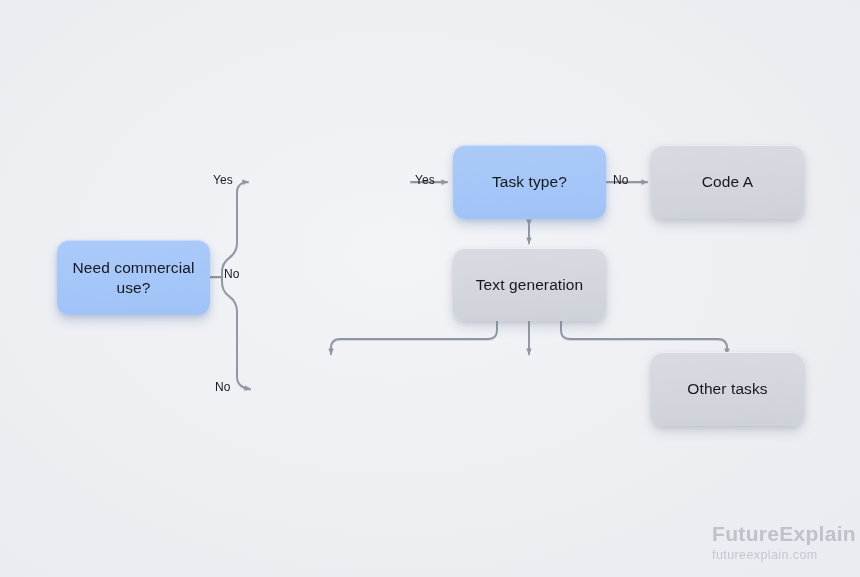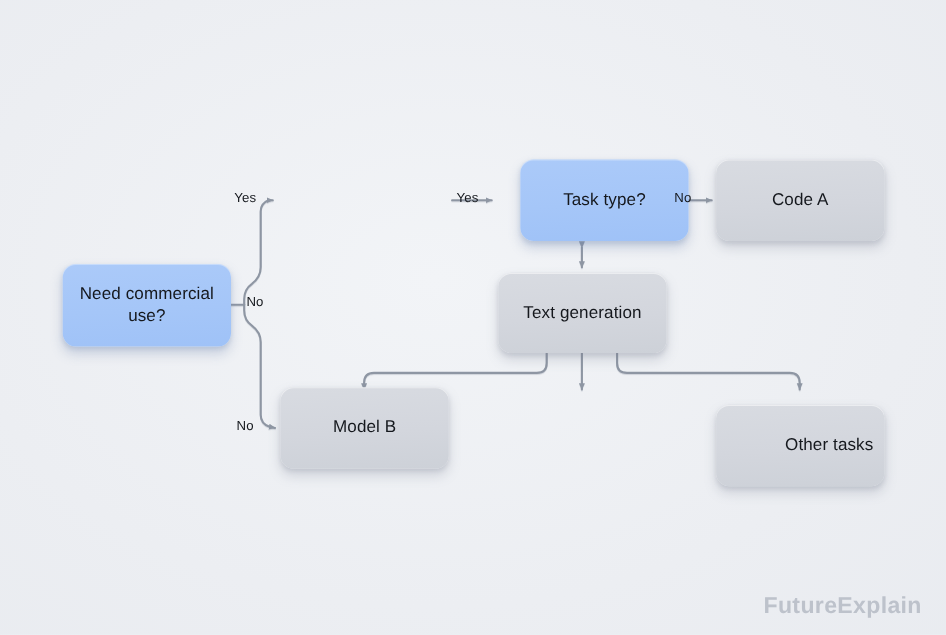--- a/index.html
+++ b/index.html
@@ -63,21 +63,21 @@
     position: absolute;
     font-size: 12px;
     color: #15181d;
     letter-spacing: 0.1px;
     white-space: nowrap;
     z-index: 4;
   }
   
   #watermark {
     position: absolute;
-    right: 22px;
+    right: 4px;
     bottom: 14px;
     text-align: left;
     z-index: 5;
     user-select: none;
   }
   #watermark .wm-main {
     font-size: 21px;
     color: #bdc2cb;
     letter-spacing: 0.3px;
     font-weight: 700;
@@ -129,48 +129,46 @@
 
       <path d="M561,321 L561,330 Q561,339 570,339 L718,339 Q727,339 727,348 L727,354" marker-end="url(#arrow)"></path>
     </g>
   </svg>
 
   <div class="node decision" style="left:57px; top:240px; width:153px; height:75px;">
     <span>Need commercial use?</span>
   </div>
 
 
-  <div class="node decision" style="left:453px; top:145px; width:153px; height:74px;margin-left:20px;">
+  <div class="node decision" style="left:453px; top:145px; width:153px; height:74px;">
     <span>Task type?</span>
   </div>
 
   <div class="node outcome" style="left:651px; top:145px; width:153px; height:74px;">
     <span>Code A</span>
   </div>
 
   <div class="node outcome" style="left:453px; top:248px; width:153px; height:73px;">
     <span>Text generation</span>
   </div>
 
-  <div class="node outcome" style="left:255px; top:352px; width:153px; height:74px;">
-    <span>Model B</span>
-  </div>
 
 
-  <div class="node outcome" style="left:651px; top:368px; width:153px; height:74px;justify-content:flex-end;">
+  <div class="node outcome" style="left:651px; top:352px; width:153px; height:74px;">
     <span>Other tasks</span>
   </div>
 
   <div class="edge-label" style="left:213px; top:173px;">Yes</div>
 
   <div class="edge-label" style="left:224px; top:267px;">No</div>
 
   <div class="edge-label" style="left:215px; top:380px;">No</div>
 
   <div class="edge-label" style="left:415px; top:173px;">Yes</div>
 
   <div class="edge-label" style="left:613px; top:173px;">No</div>
 
   <div id="watermark">
     <div class="wm-main">FutureExplain</div>
+    <div class="wm-sub">futureexplain.com</div>
   </div>
 
 </div>
 
 </body></html>

